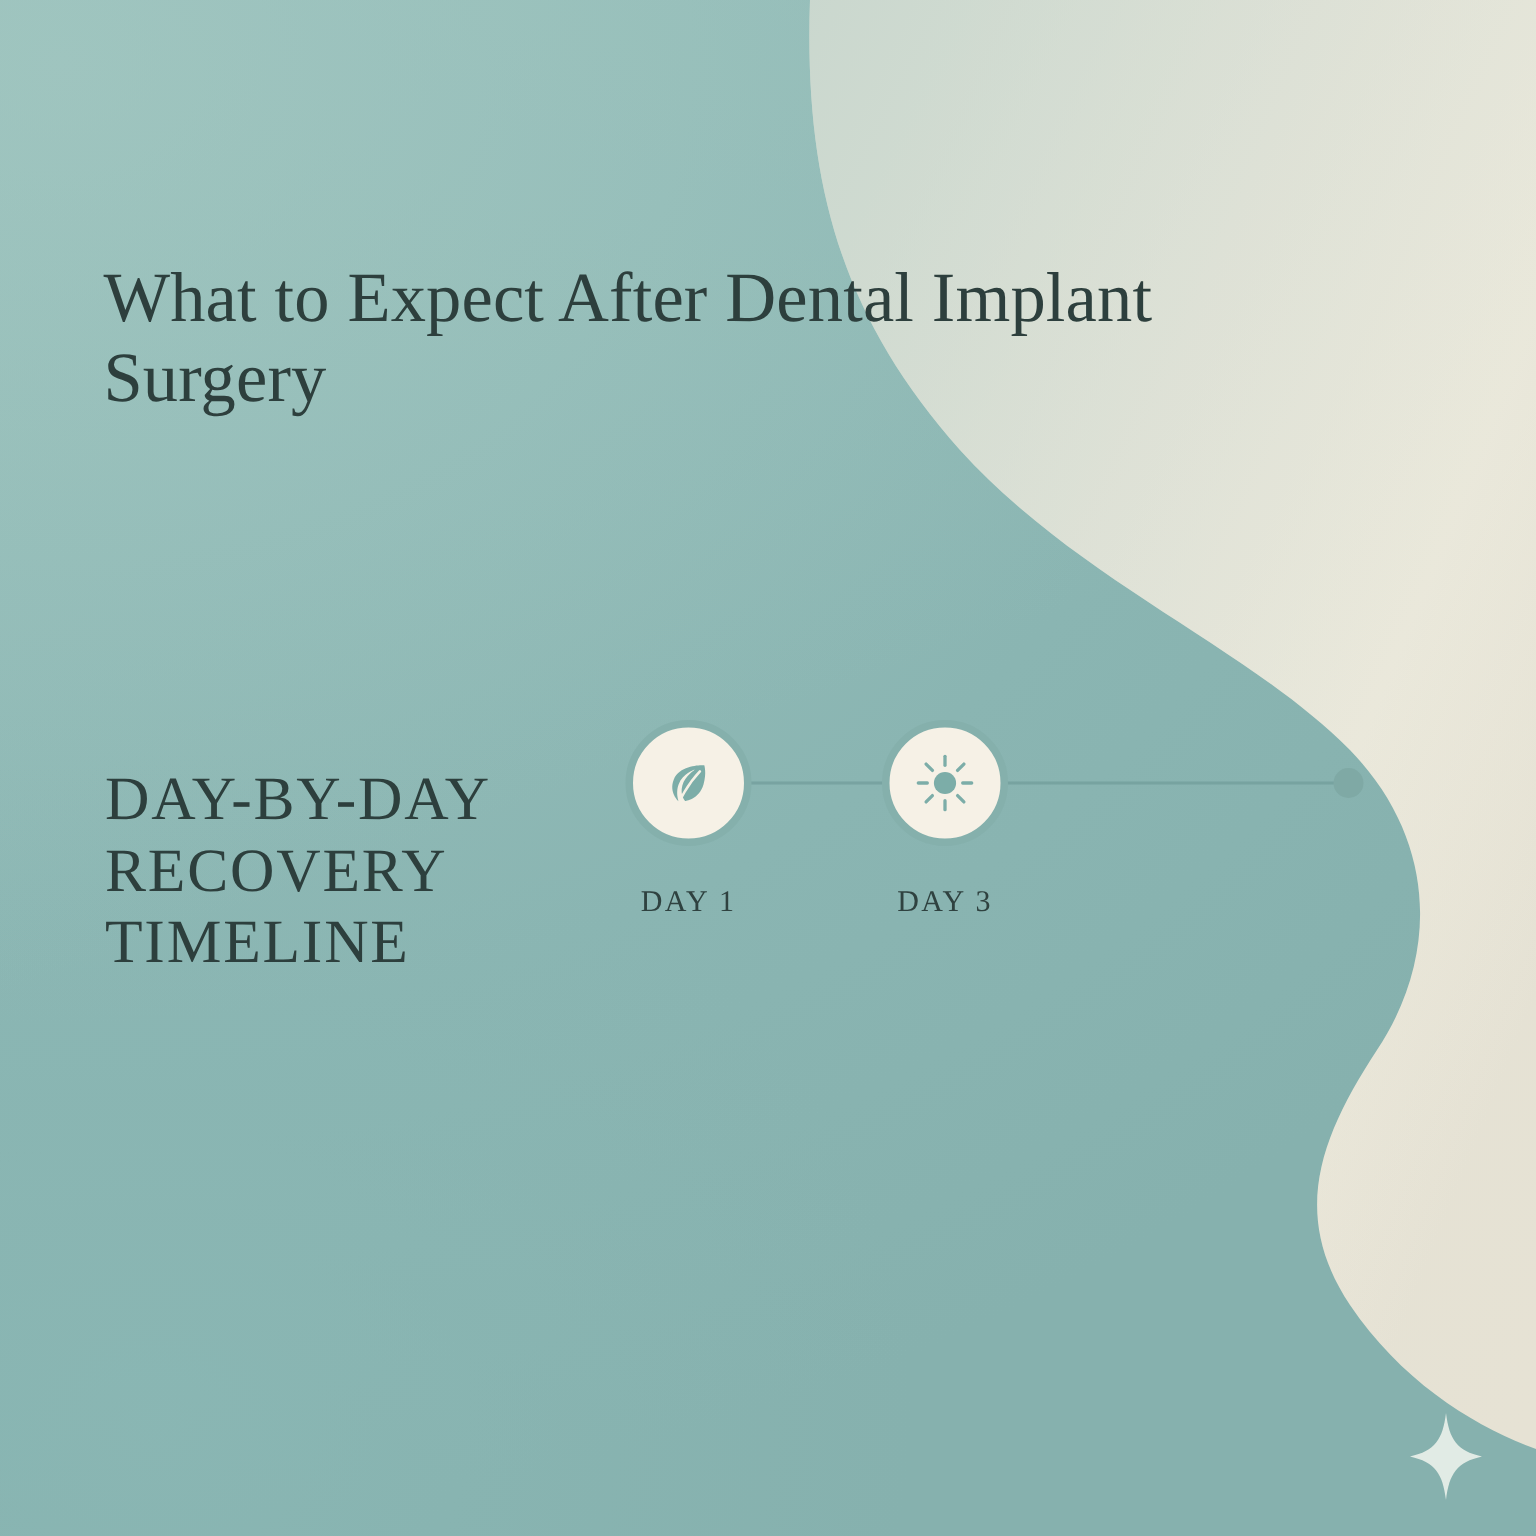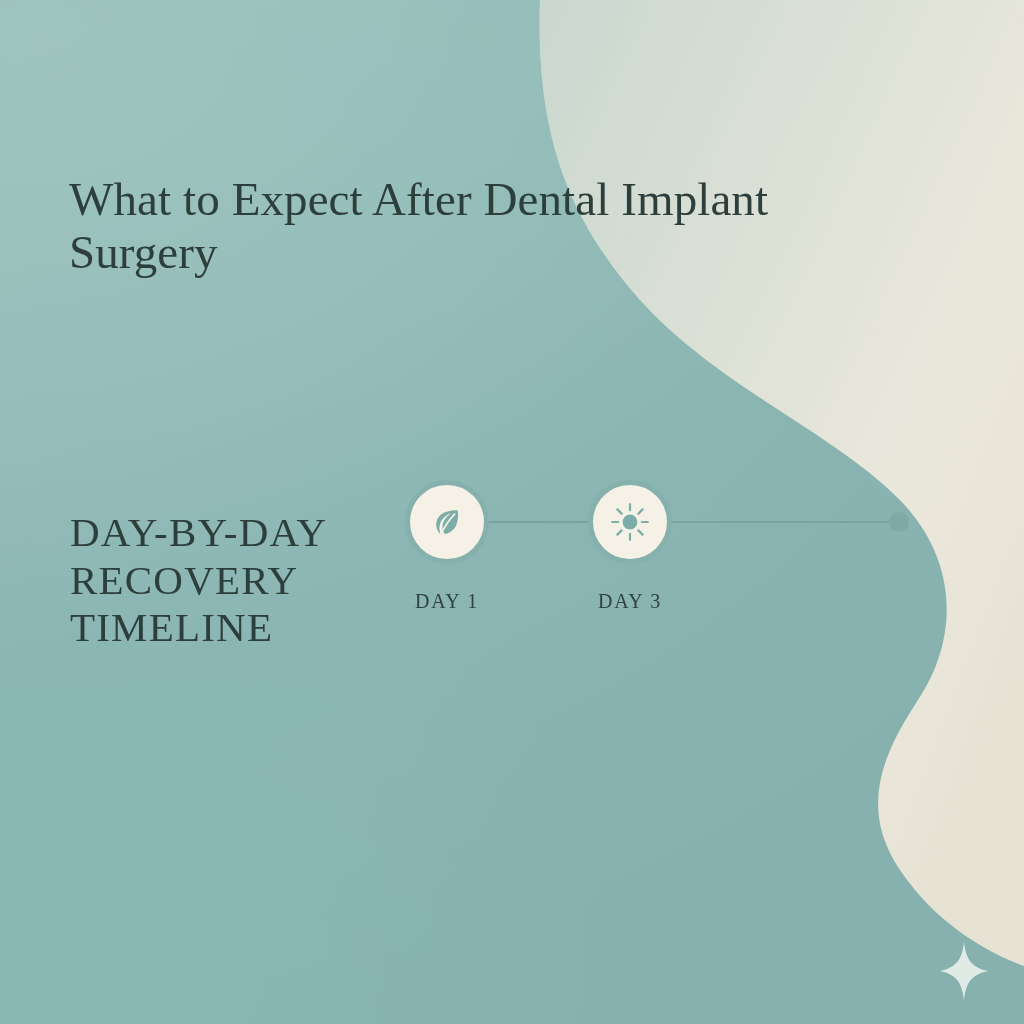--- a/index.html
+++ b/index.html
@@ -90,21 +90,21 @@
     height: 20px;
     border-radius: 50%;
     background: #7fa9a5;
   }
   .node {
     position:absolute;
     top: 12px;
     width: 84px;
     height: 84px;
   }
-  .node.n1 { left: 0; }
+  .node.n1 { left: 12px; }
   .node.n2 { left: 183px; }
   .node.n3 { left: 358px; }
 
   .bubble {
     width: 84px;
     height: 84px;
     border-radius: 50%;
     background: #f6f1e6;
     border: 5px solid #85b0ac;
     display:flex;

